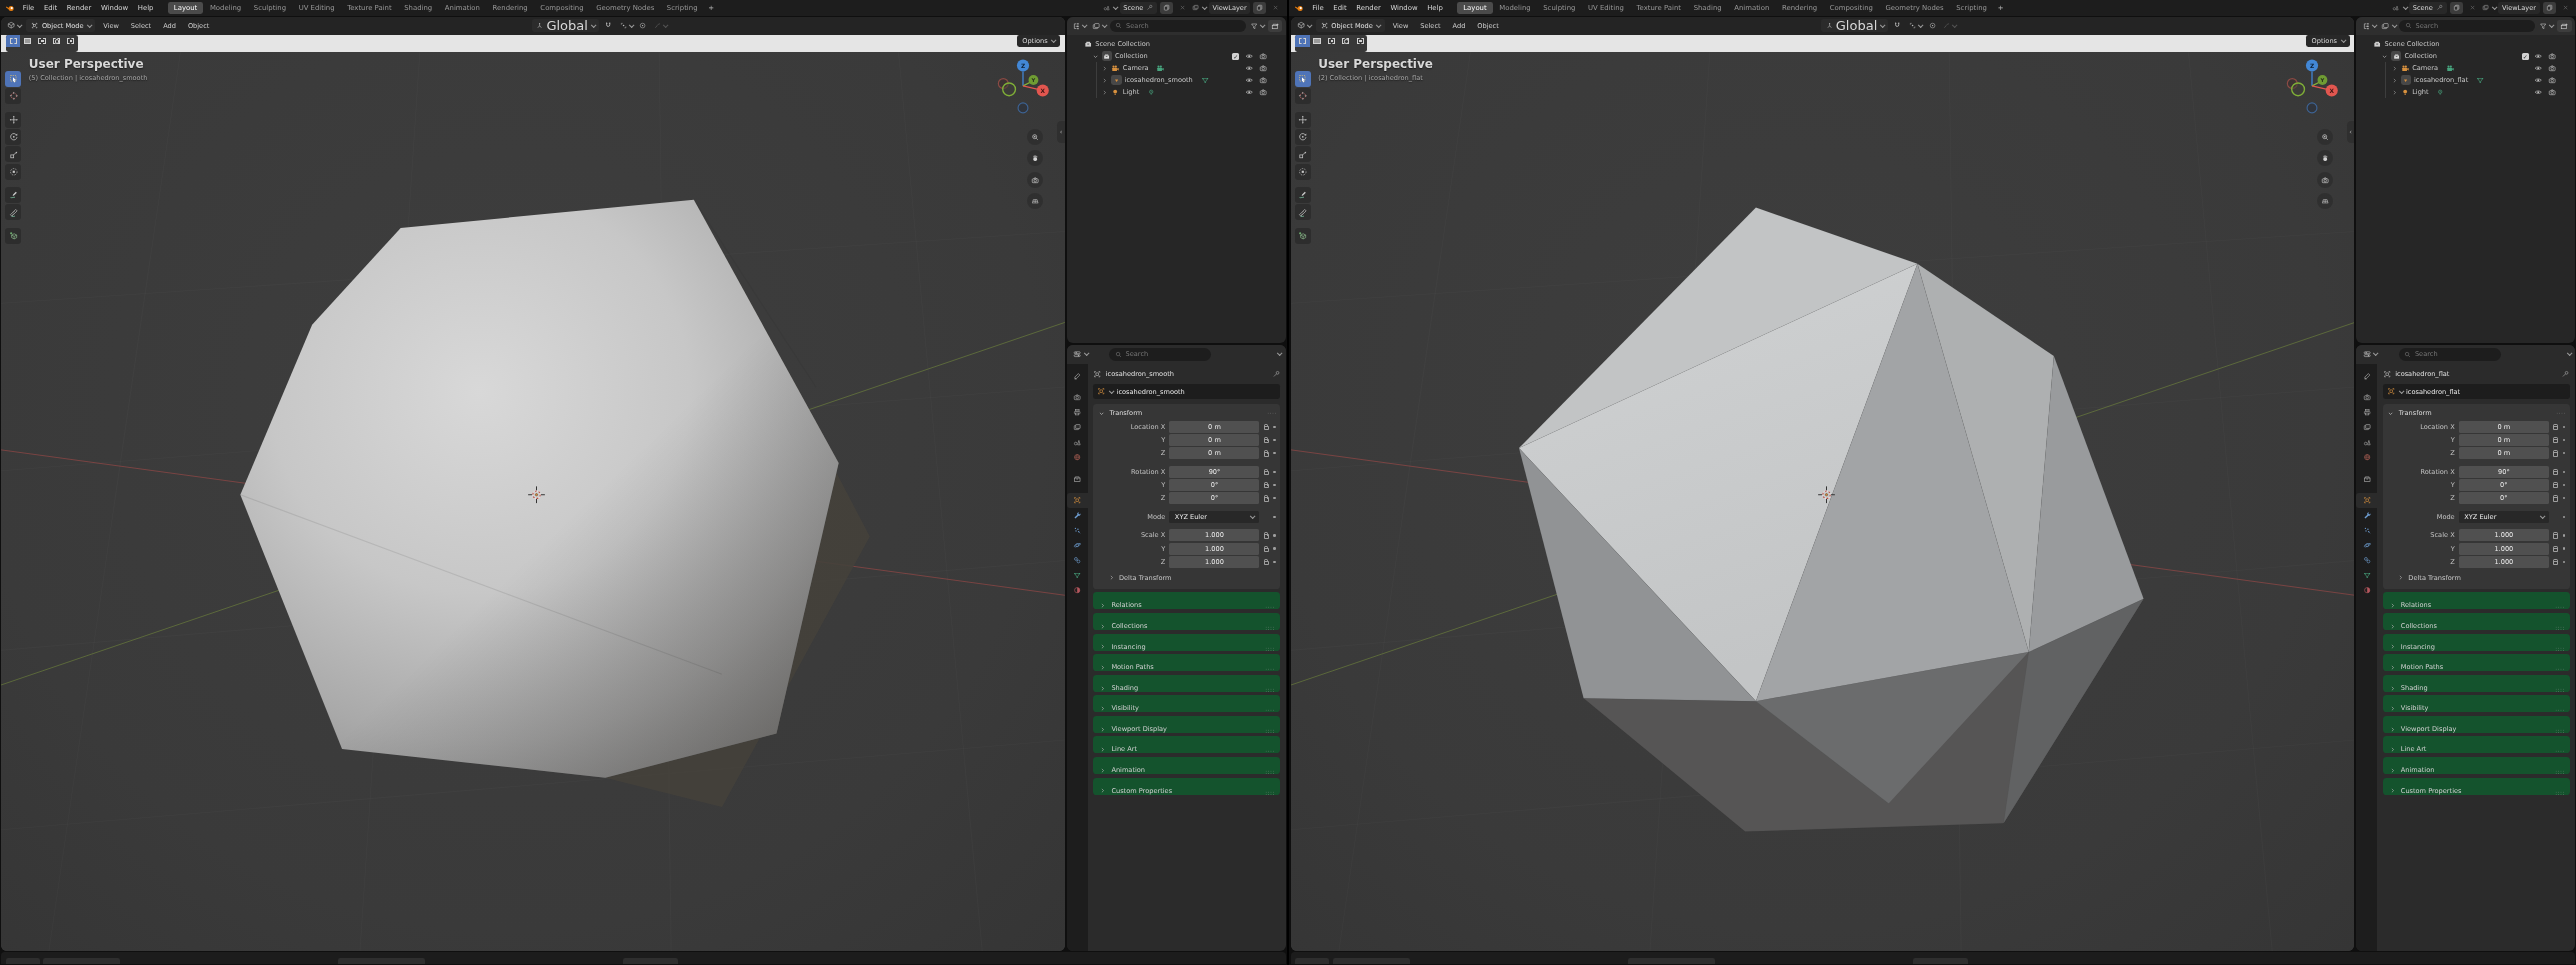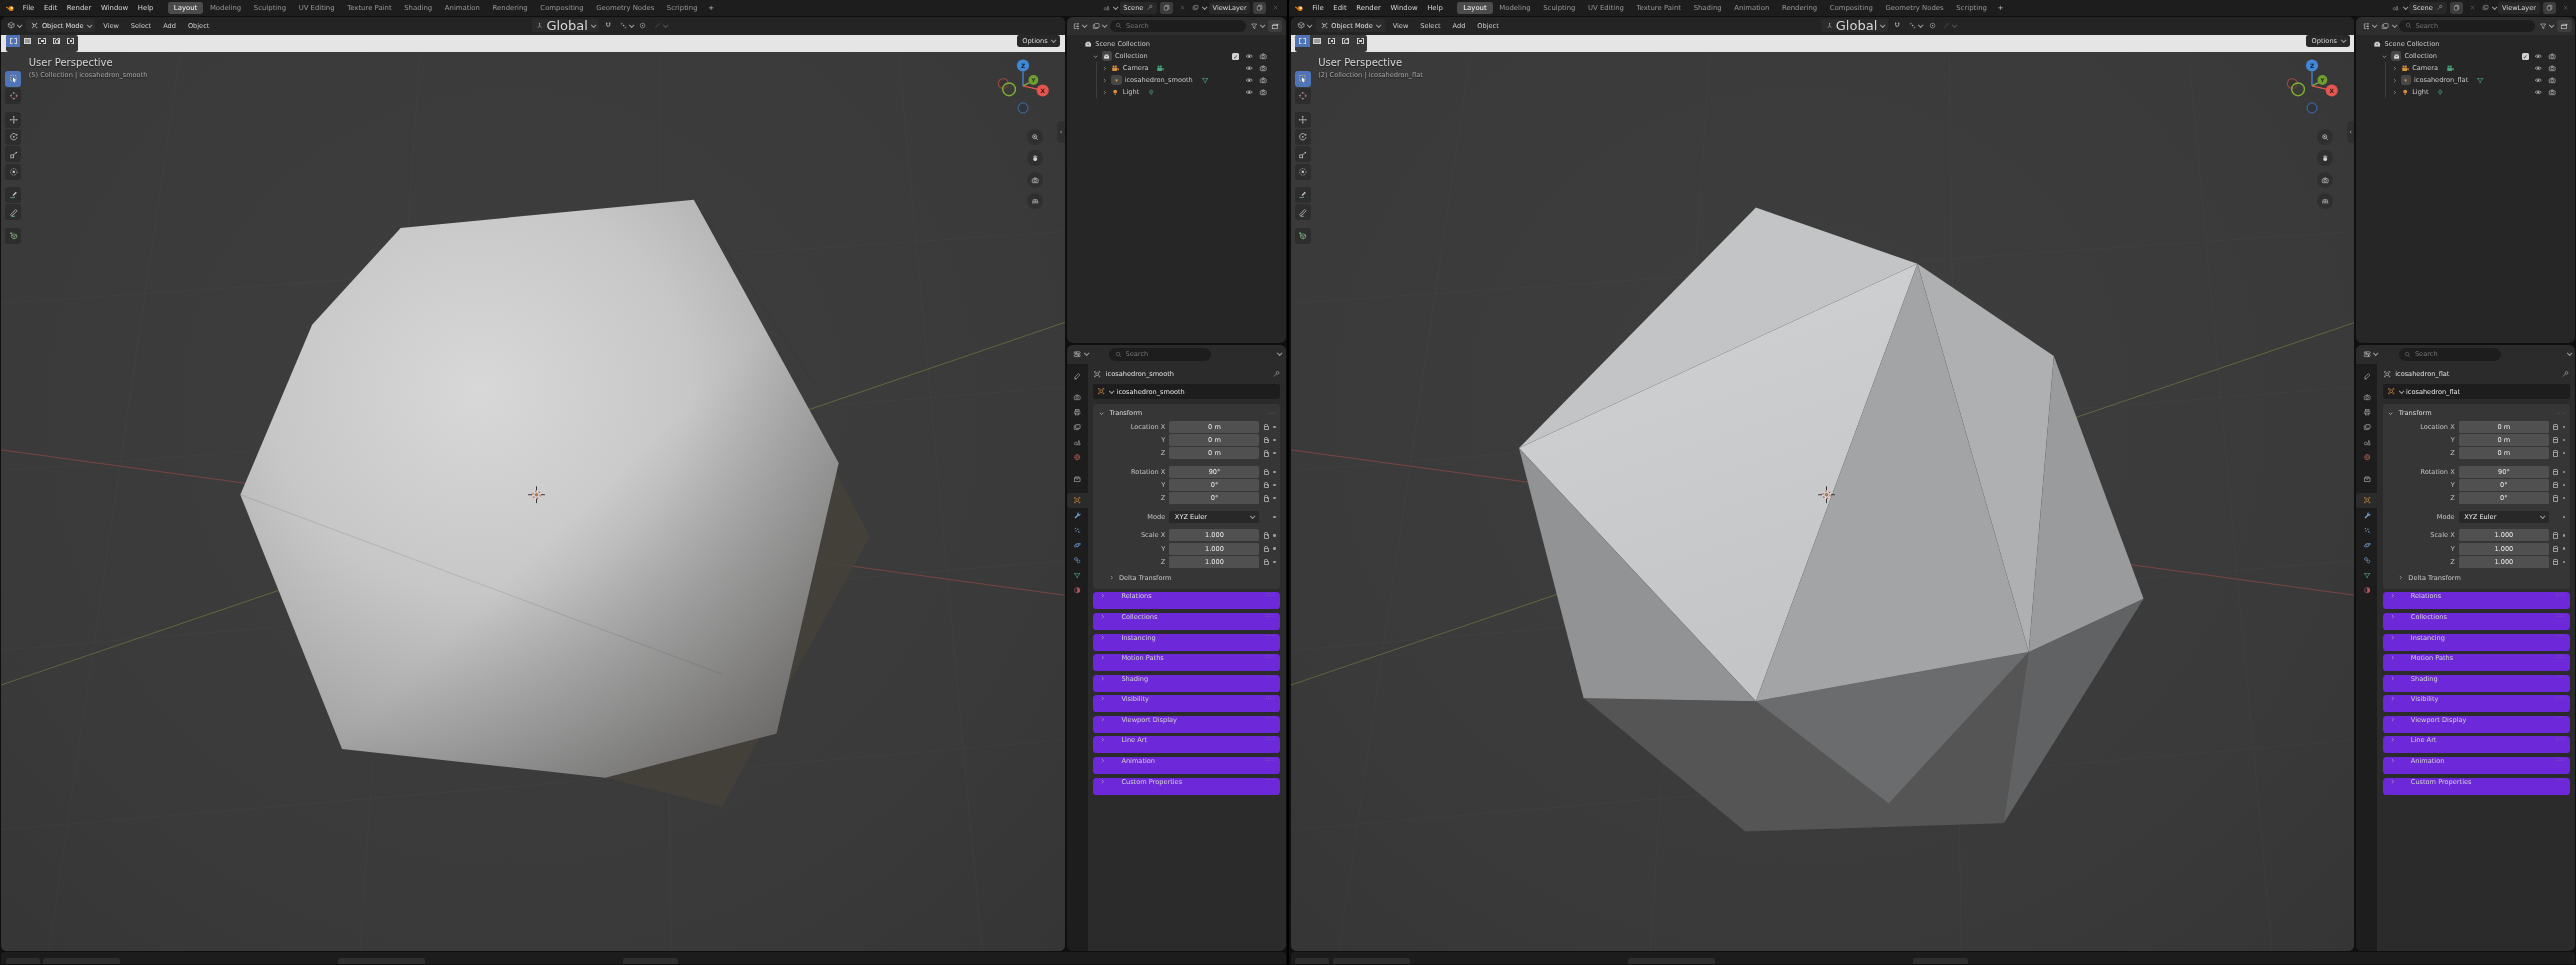--- a/index.html
+++ b/index.html
@@ -38,21 +38,21 @@
   .smbtn.active{background:#4f74b8;}
   .smico{width:7.2px;height:6px;border:0.6px dashed #d3d3d3;}
   .smico.solid{border-style:solid;background:#9a9a9a;}
   .smico.dot{position:relative;} .smico.dot:after{content:'';position:absolute;left:1.8px;top:1.2px;width:2.4px;height:2.4px;background:#d3d3d3;}
   .smico.ring{position:relative;} .smico.ring:after{content:'';position:absolute;left:1.2px;top:0.6px;width:2.4px;height:2.4px;border:0.6px solid #d3d3d3;border-radius:50%;}
   .optbtn{margin-left:auto;display:flex;align-items:center;gap:3.6px;background:#282828;border-radius:2.4px;height:12.6px;padding:0 5.4px;color:#dadada;font-size:6.6px;}
 
   .vpcanvas{flex:1;position:relative;background:radial-gradient(ellipse at 48% 40%, #3e3e3e 0%, #3a3a3a 68%, #353535 100%);overflow:hidden;}
   .scene3d{position:absolute;inset:0;width:100%;height:100%;}
   .ovl{position:absolute;left:27.6px;top:5.4px;text-shadow:0 0.6px 1.2px rgba(0,0,0,.55);}
-  .ovl1{color:#d8d8d8;font-size:10px;}
+  .ovl1{color:#d8d8d8;font-size:12px;font-weight:bold;}
   .ovl2{color:#a8a8a8;font-size:6.6px;margin-top:2.4px;}
   .toolcol{position:absolute;left:4.2px;top:19px;display:flex;flex-direction:column;gap:1.2px;}
   .tbtn{width:16px;height:16px;border-radius:3px;background:rgba(44,44,44,.92);color:#c9c9c9;display:flex;align-items:center;justify-content:center;}
   .tbtn.active{background:#4f74b8;color:#fff;}
   .tgap{height:5.4px;}
   .gizmo{position:absolute;right:13px;top:4.8px;width:58px;height:60px;}
   .navbtns{position:absolute;right:21.6px;top:77px;display:flex;flex-direction:column;gap:5.4px;}
   .nbtn{width:16px;height:16px;border-radius:50%;background:rgba(40,40,40,.55);color:#d2d2d2;display:flex;align-items:center;justify-content:center;}
   .collapse{position:absolute;right:0;top:69px;width:7.8px;height:21.6px;background:#2f2f2f;border-radius:4.2px 0 0 4.2px;
             color:#b5b5b5;display:flex;align-items:center;justify-content:center;font-size:6.6px;}
@@ -89,21 +89,21 @@
   .prow{display:flex;align-items:center;gap:4.2px;margin:1.2px 0;height:12px;}
   .plabel{flex:1;text-align:right;color:#c3c3c3;white-space:nowrap;}
   .pfield{width:90px;height:12px;background:#505050;border-radius:1.5px;color:#eeeeee;display:flex;align-items:center;justify-content:center;flex:none;}
   .pfield.dd{background:#282828;justify-content:space-between;padding:0 5.4px;}
   .lock{width:5.4px;height:4.2px;border:0.7px solid #9f9f9f;border-radius:0.9px;position:relative;margin-top:2.4px;flex:none;}
   .lock:before{content:'';position:absolute;top:-3px;left:-0.6px;width:2.4px;height:2.4px;border:0.7px solid #9f9f9f;border-bottom:none;border-radius:1.8px 1.8px 0 0;}
   .lock.hid{visibility:hidden;}
   .adot{width:2.4px;height:2.4px;border-radius:50%;background:#9e9e9e;flex:none;}
   .pgap{height:4.2px;}
   .subrow{display:flex;align-items:center;gap:4.2px;color:#c9c9c9;height:12px;padding-left:9.6px;margin-top:4.2px;}
-  .sect{background:#6d28d9;border-radius:3.6px;height:17px;display:flex;align-items:flex-start;gap:15px;padding:0 6px;margin-bottom:3.6px;color:#d2d2d2;}
+  .sect{background:#14532d;border-radius:3.6px;height:17px;display:flex;align-items:flex-end;gap:5px;padding:0 6px;margin-bottom:3.6px;color:#d2d2d2;}
 
   
   .bstrip{height:12.6px;margin:0 1.2px 0.6px;background:#1c1c1c;border-radius:3.6px 3.6px 0 0;position:relative;flex:none;}
   .stub{position:absolute;bottom:0;height:6px;background:#2e2e2e;border-radius:2.4px 2.4px 0 0;}
 
   .ic{width:8.4px;height:8.4px;flex:none;display:block;}
   .ic12{width:7.2px;height:7.2px;} .ic16{width:9.6px;height:9.6px;}
 </style>
 </head>
 <body>

